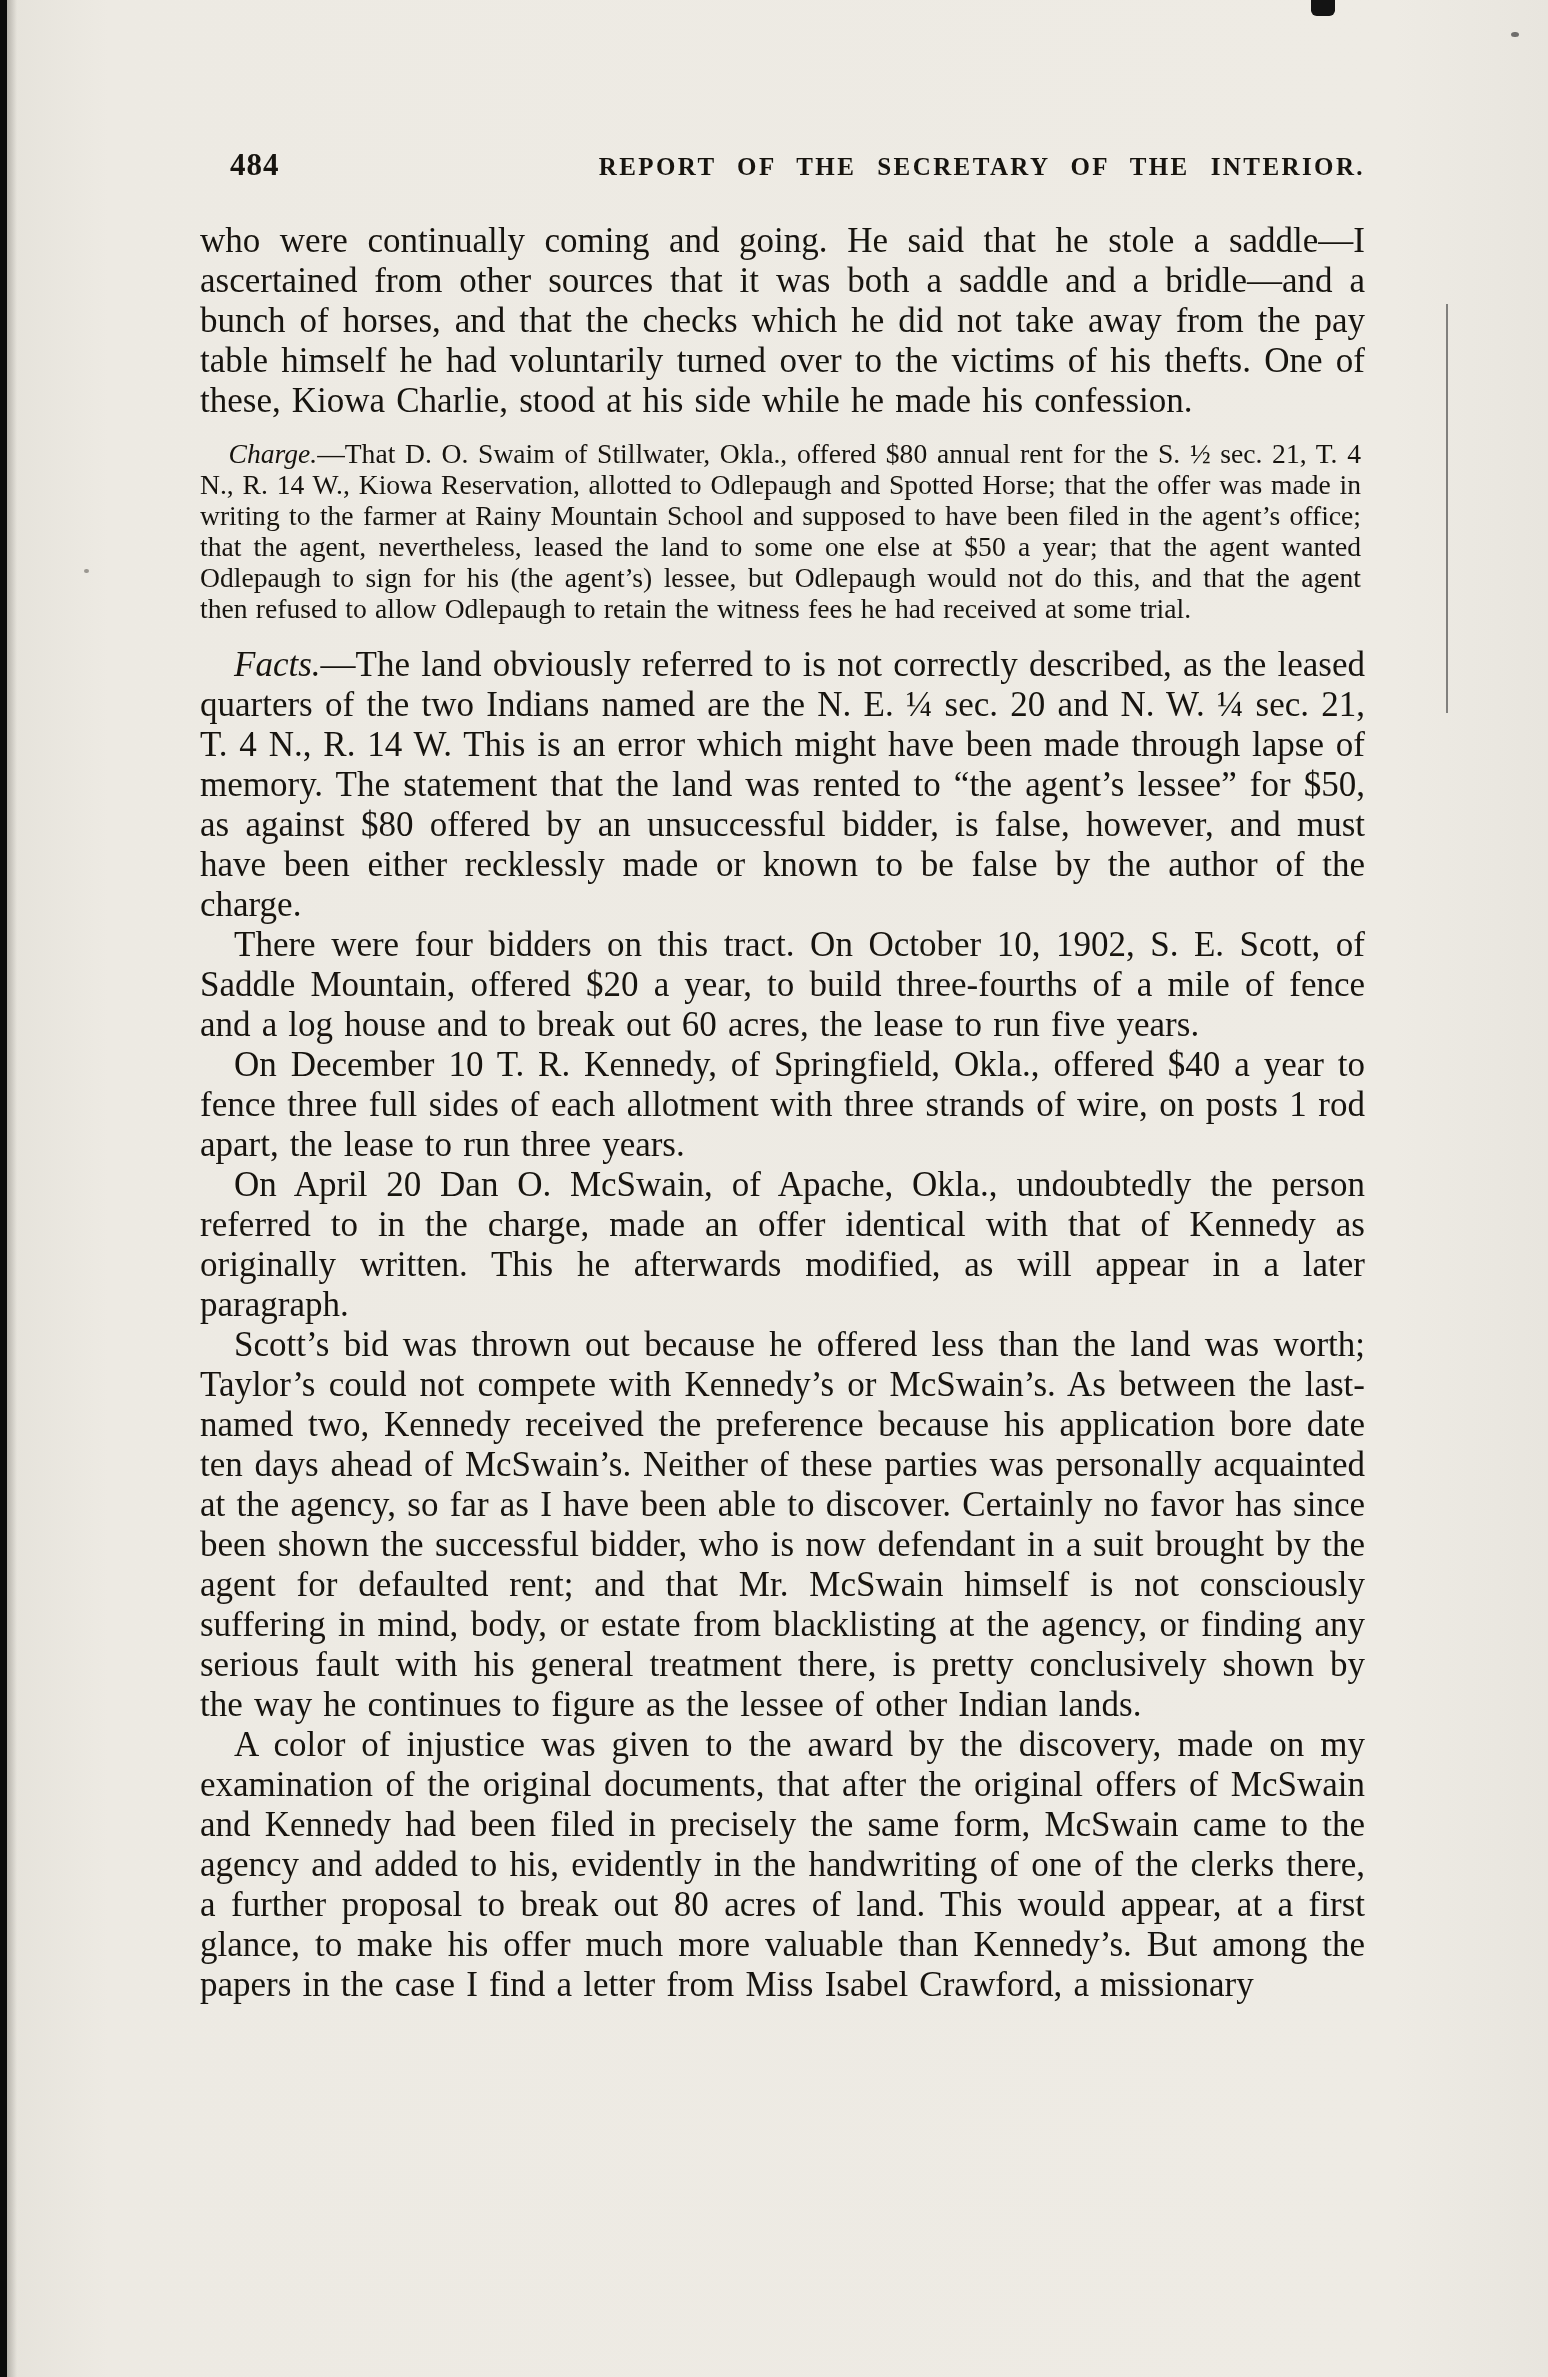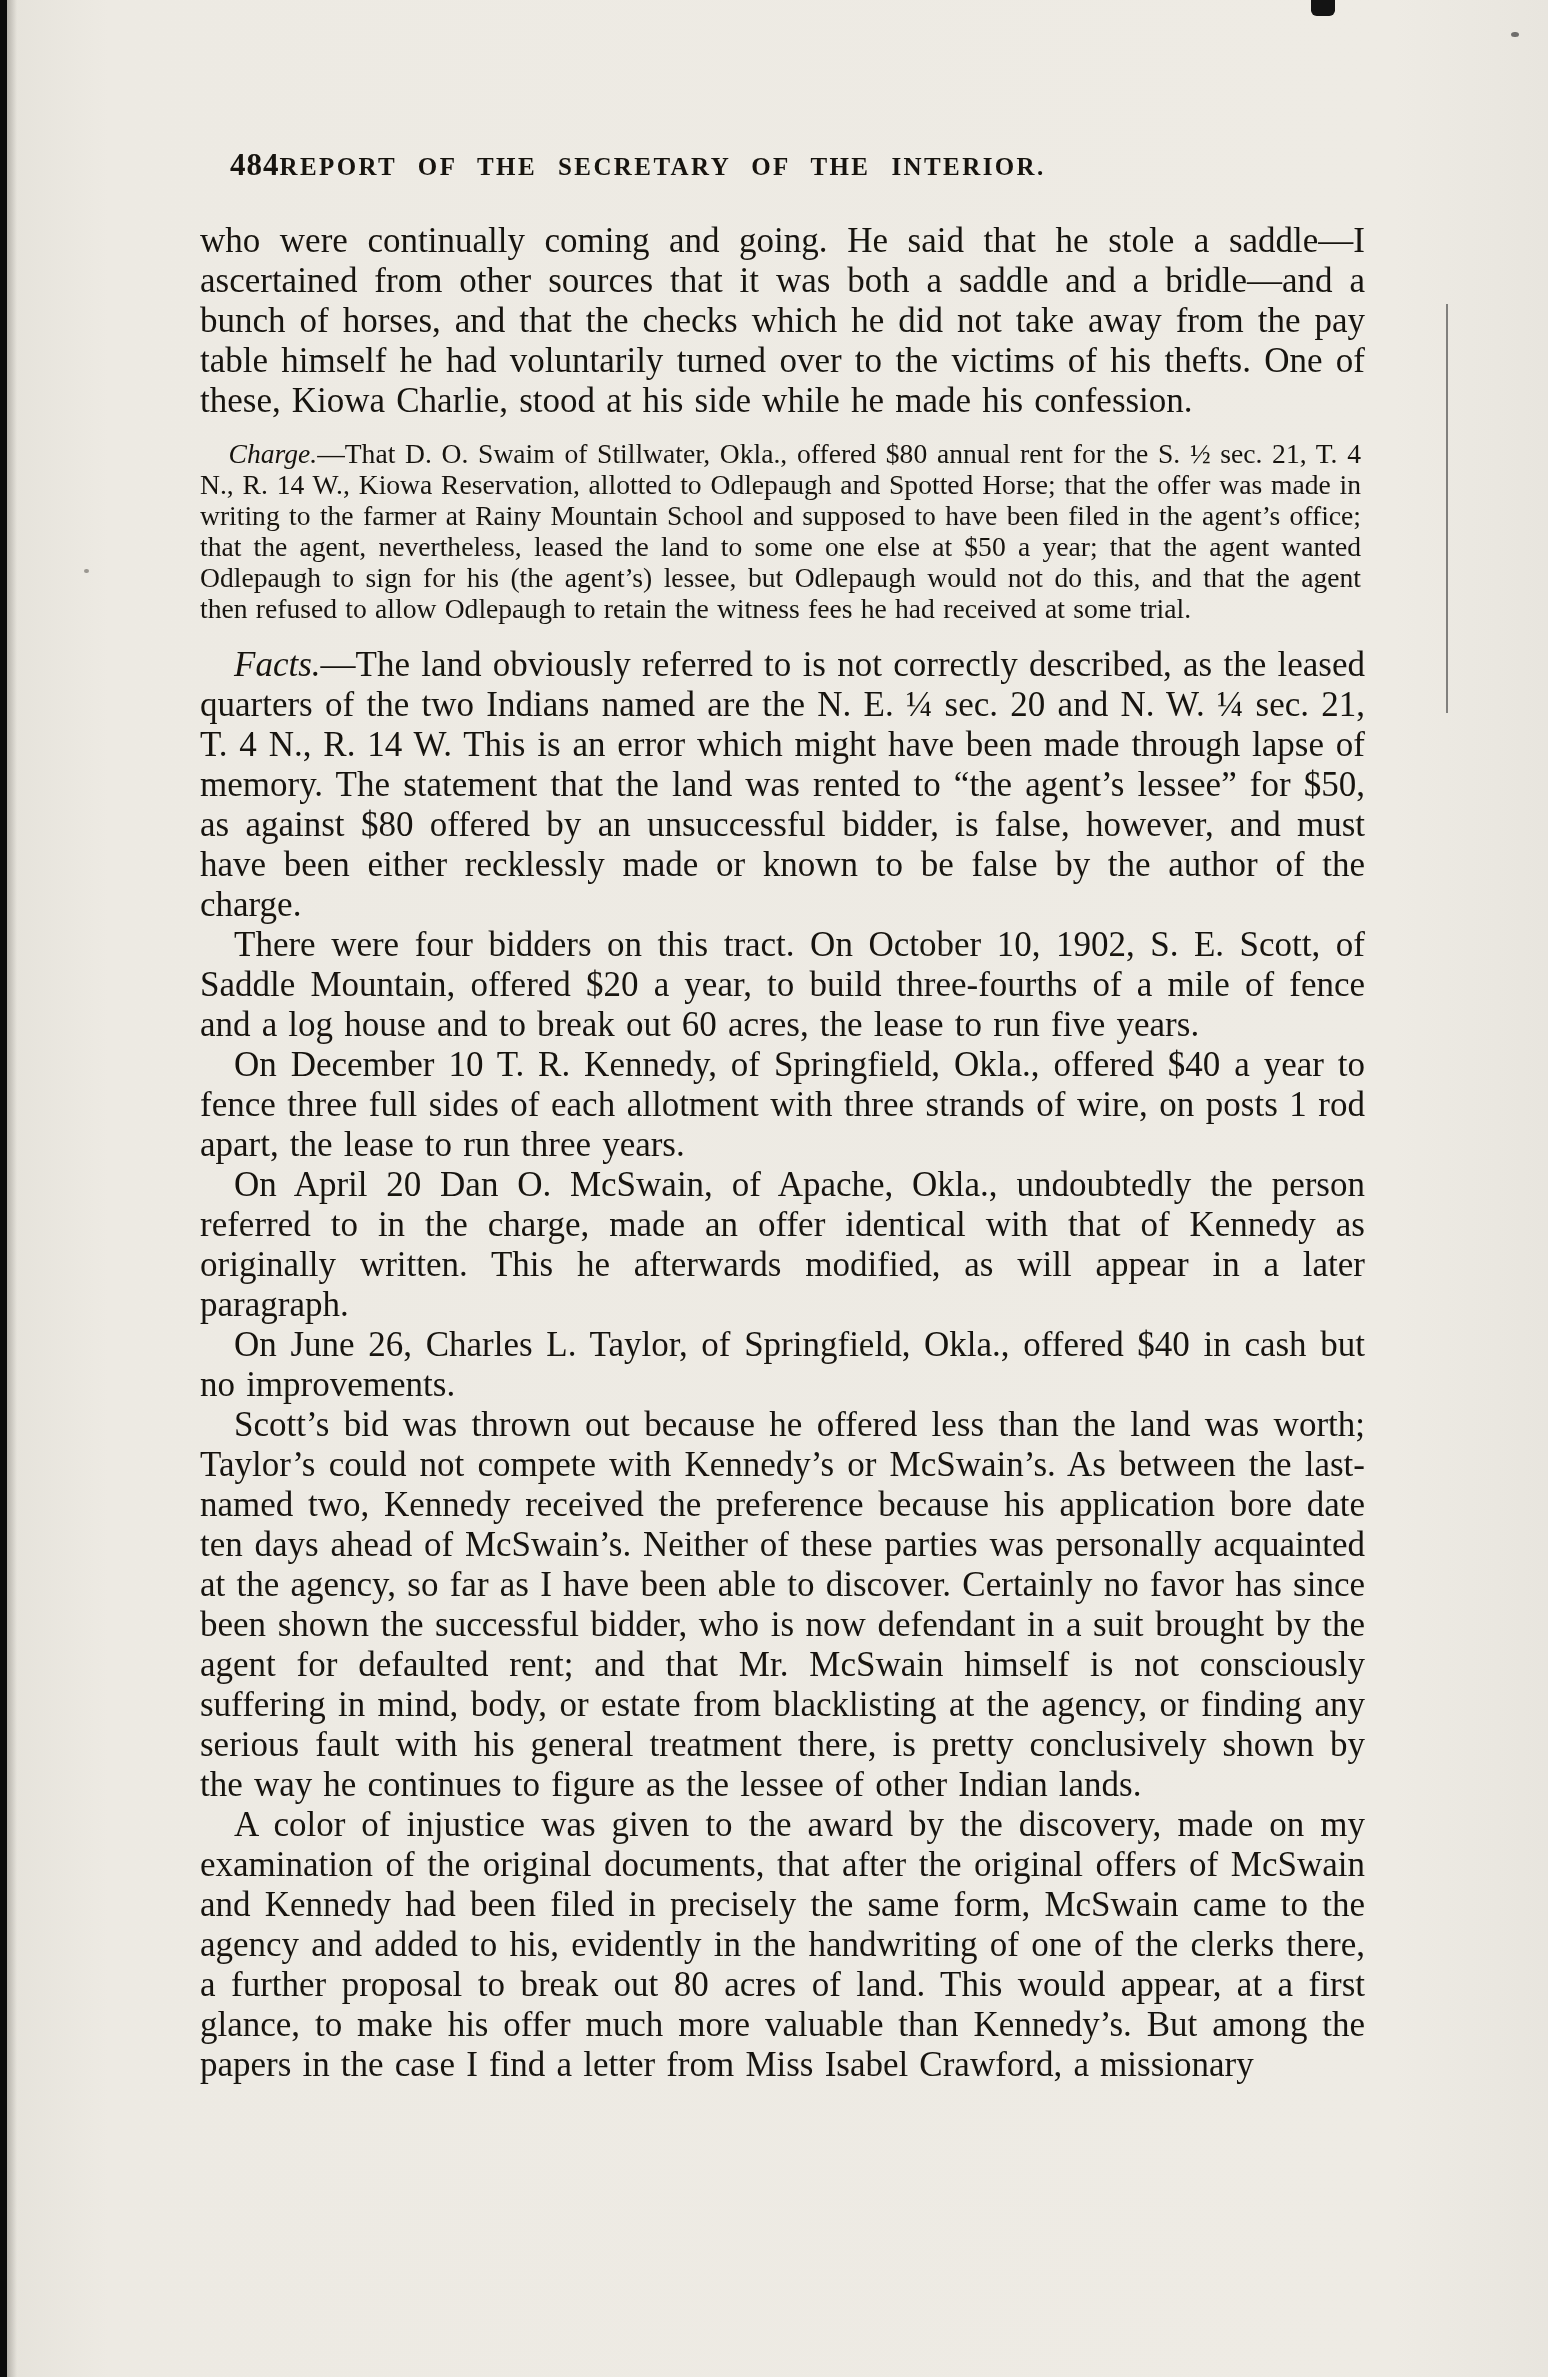--- a/index.html
+++ b/index.html
@@ -27,21 +27,21 @@
     margin-bottom: 38px;
   }
   .page-number {
     font-size: 31px;
     font-weight: 700;
     letter-spacing: 1px;
     margin-left: 30px;
   }
   .running-title {
     flex: 1;
-    text-align: left;
+    text-align: right;
     font-size: 25px;
     font-weight: 700;
     letter-spacing: 2.4px;
     word-spacing: 12.4px;
     white-space: nowrap;
   }
   p.body {
     font-size: 35px;
     line-height: 40px;
     text-align: justify;
@@ -136,21 +136,20 @@
     <p class="smallprint"><em class="lead">Charge.</em><span>—That D. O. Swaim of Stillwater, Okla., offered $80 annual rent for the S. ½ sec. 21, T. 4 N., R. 14 W., Kiowa Reservation, allotted to Odlepaugh and Spotted Horse; that the offer was made in writing to the farmer at Rainy Mountain School and supposed to have been filed in the agent’s office; that the agent, nevertheless, leased the land to some one else at $50 a year; that the agent wanted Odlepaugh to sign for his (the agent’s) lessee, but Odlepaugh would not do this, and that the agent then refused to allow Odlepaugh to retain the witness fees he had received at some trial.</span></p>
 
     <p class="body"><em class="lead">Facts.</em><span>—The land obviously referred to is not correctly described, as the leased quarters of the two Indians named are the N. E. ¼ sec. 20 and N. W. ¼ sec. 21, T. 4 N., R. 14 W. This is an error which might have been made through lapse of memory. The statement that the land was rented to “the agent’s lessee” for $50, as against $80 offered by an unsuccessful bidder, is false, however, and must have been either recklessly made or known to be false by the author of the charge.</span></p>
 
     <p class="body">There were four bidders on this tract. On October 10, 1902, S. E. Scott, of Saddle Mountain, offered $20 a year, to build three-fourths of a mile of fence and a log house and to break out 60 acres, the lease to run five years.</p>
 
     <p class="body">On December 10 T. R. Kennedy, of Springfield, Okla., offered $40 a year to fence three full sides of each allotment with three strands of wire, on posts 1 rod apart, the lease to run three years.</p>
 
     <p class="body">On April 20 Dan O. McSwain, of Apache, Okla., undoubtedly the person referred to in the charge, made an offer identical with that of Kennedy as originally written. This he afterwards modified, as will appear in a later paragraph.</p>
 
-    <p class="body">On June 26, Charles L. Taylor, of Springfield, Okla., offered $40 in cash but no improvements.</p>
 
     <p class="body">Scott’s bid was thrown out because he offered less than the land was worth; Taylor’s could not compete with Kennedy’s or McSwain’s. As between the last-named two, Kennedy received the preference because his application bore date ten days ahead of McSwain’s. Neither of these parties was personally acquainted at the agency, so far as I have been able to discover. Certainly no favor has since been shown the successful bidder, who is now defendant in a suit brought by the agent for defaulted rent; and that Mr. McSwain himself is not consciously suffering in mind, body, or estate from blacklisting at the agency, or finding any serious fault with his general treatment there, is pretty conclusively shown by the way he continues to figure as the lessee of other Indian lands.</p>
 
     <p class="body">A color of injustice was given to the award by the discovery, made on my examination of the original documents, that after the original offers of McSwain and Kennedy had been filed in precisely the same form, McSwain came to the agency and added to his, evidently in the handwriting of one of the clerks there, a further proposal to break out 80 acres of land. This would appear, at a first glance, to make his offer much more valuable than Kennedy’s. But among the papers in the case I find a letter from Miss Isabel Crawford, a missionary</p>
   </div>
 
   <div class="edge-left-shadow"></div>
   <div class="edge-left"></div>
 
   <div class="mark-top-right"></div>

